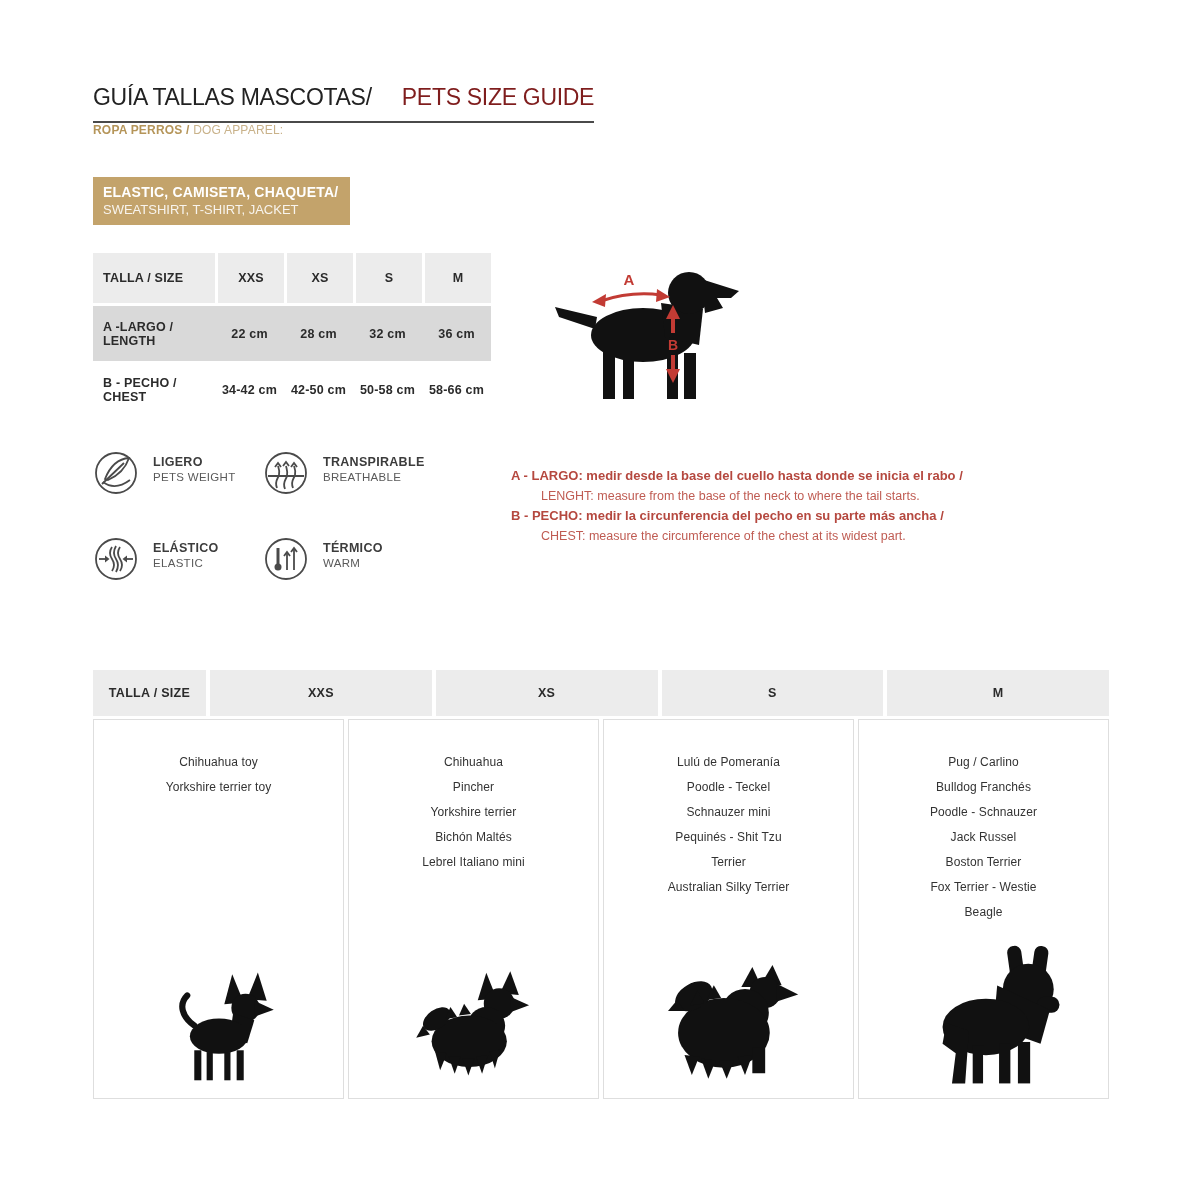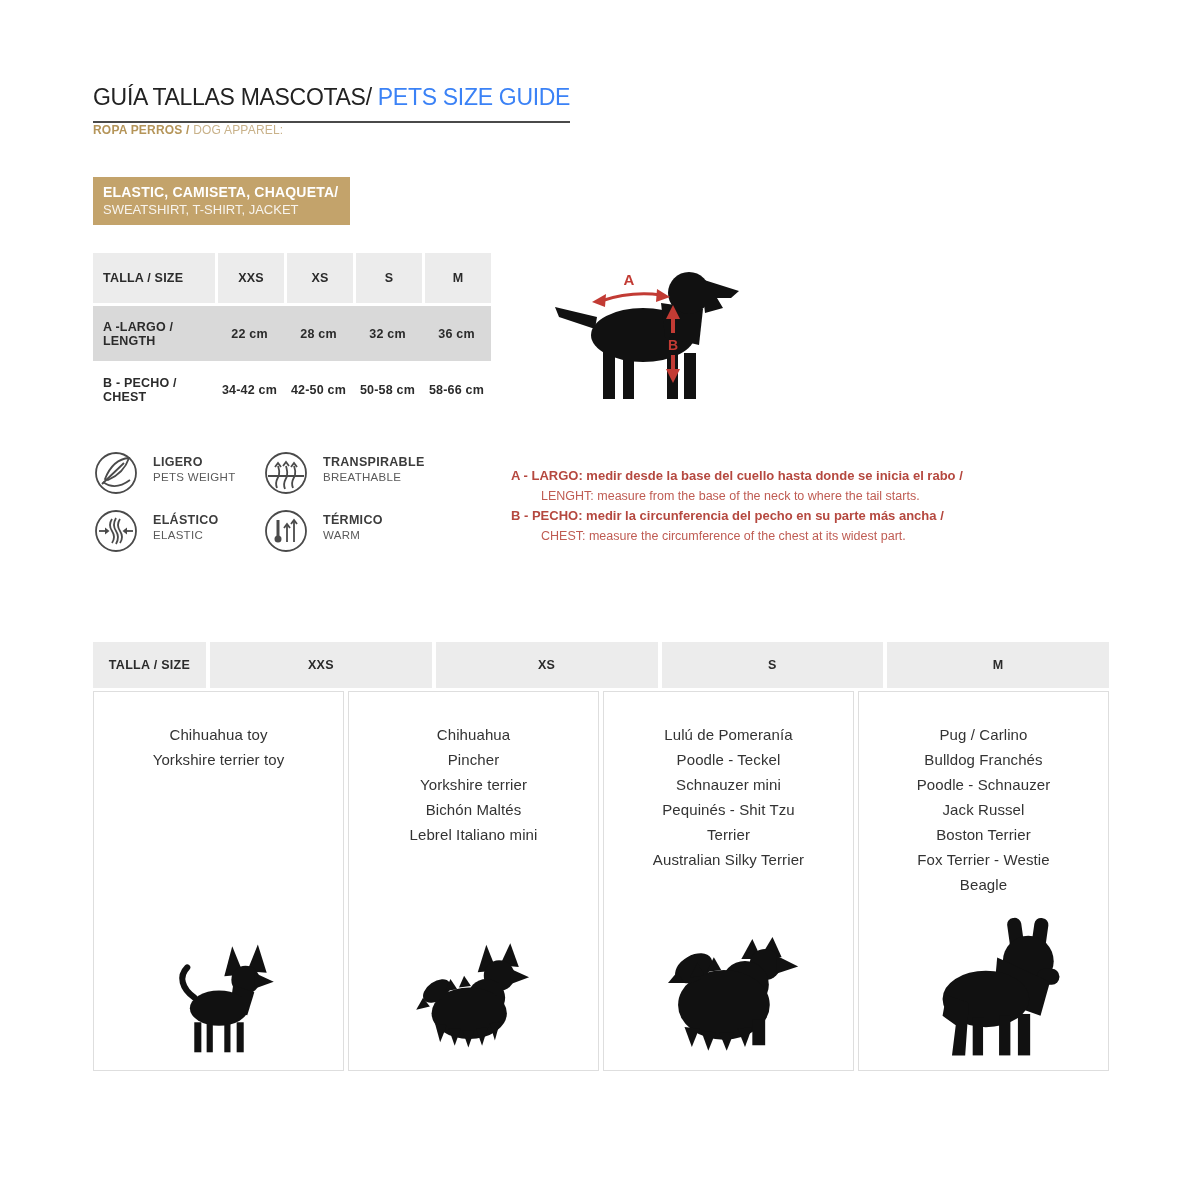--- a/index.html
+++ b/index.html
@@ -6,21 +6,21 @@
   html,body { background:#ffffff; }
   body {
     width:1200px; height:1200px; position:relative;
     font-family:"Liberation Sans", sans-serif; color:#2b2b2b;
   }
   .page { position:absolute; left:93px; top:84px; width:1020px; }
 
   
   .title { display:inline-block; border-bottom:2px solid #4a4a4a; padding-bottom:10px; letter-spacing:-0.3px; }
   .title .es { font-size:23px; font-weight:400; color:#222; }
-  .title .en { font-size:23px; font-weight:400; color:#3b82f6; }
+  .title .en { font-size:23px; font-weight:400; color:#7f1d1d;margin-left:24px; }
   .subtitle { font-size:12px; letter-spacing:0.2px; }
   .subtitle .es { font-weight:700; color:#b59559; }
   .subtitle .en { font-weight:400; color:#c9b28a; }
 
   
   .banner { margin-top:40px; display:inline-block; background:#c3a36b; padding:7px 12px 8px 10px; min-width:252px; }
   .banner .l1 { color:#ffffff; font-weight:700; font-size:14px; letter-spacing:0.2px; }
   .banner .l2 { color:rgba(255,255,255,0.88); font-weight:400; font-size:13px; margin-top:2px; }
 
   
@@ -34,21 +34,21 @@
   .cell { display:flex; align-items:center; justify-content:center;
           font-size:12.5px; font-weight:700; letter-spacing:0.2px; color:#2b2b2b; }
   .cell.lab { width:122px; justify-content:flex-start; padding-left:10px; }
   .cell.val { width:66px; }
   .st-head .cell.val { margin:0; }
   .st-bandA .cell.val, .st-bandB .cell.val { margin:0 1.5px; }
   .diagram { margin-left:60px; margin-top:8px; }
 
   
   .mid-flex { display:flex; margin-top:34px; }
-  .features { display:grid; grid-template-columns:170px 230px; row-gap:12px; }
+  .features { display:grid; grid-template-columns:170px 230px; row-gap:40px; }
   .feature { display:flex; align-items:flex-start; }
   .f-icon { width:46px; height:46px; flex:0 0 46px; }
   .f-text { margin-left:14px; margin-top:5px; }
   .f-es { font-size:12.5px; font-weight:700; color:#3c3c3c; letter-spacing:0.3px; }
   .f-en { font-size:11.5px; font-weight:400; color:#5a5a5a; margin-top:2px; letter-spacing:0.3px; }
   .notes { margin-left:18px; margin-top:16px; width:460px; color:#b5483f; }
   .note-es { font-size:13px; font-weight:700; line-height:20px; }
   .note-en { font-size:12.5px; font-weight:400; line-height:20px; padding-left:30px; color:#bf5b52; }
 
   
@@ -57,21 +57,21 @@
   .bt-head .hcell { background:#ececec; height:46px; display:flex; align-items:center; justify-content:center;
                     font-size:12.5px; font-weight:700; letter-spacing:0.3px; }
   .bt-head .corner { width:113px; }
   .bt-head .col { flex:1; }
   .bt-body { display:flex; gap:4px; margin-top:3px; height:380px; }
   .bt-body .bcell { background:#fff; border:1px solid #dedede; }
   .bt-body .rowlab { width:113px; display:flex; flex-direction:column; align-items:center; justify-content:center;
                      font-size:15px; font-weight:700; line-height:1.7; letter-spacing:0.2px; }
   .bt-body .col { flex:1; position:relative; }
   .breeds { list-style:none; padding-top:30px; text-align:center; }
-  .breeds li { font-size:15px; font-weight:400; color:#333; line-height:25px; letter-spacing:0.1px; }
+  .breeds li { font-size:12px; font-weight:400; color:#333; line-height:25px; letter-spacing:0.1px; }
   .dog-slot { position:absolute; bottom:8px; left:0; right:0; display:flex; justify-content:center; }
 </style>
 </head>
 <body>
 
 <div class="page">
 
   
   <div class="title">
     <span class="es">GUÍA TALLAS MASCOTAS/</span><span class="en"> PETS SIZE GUIDE</span>

